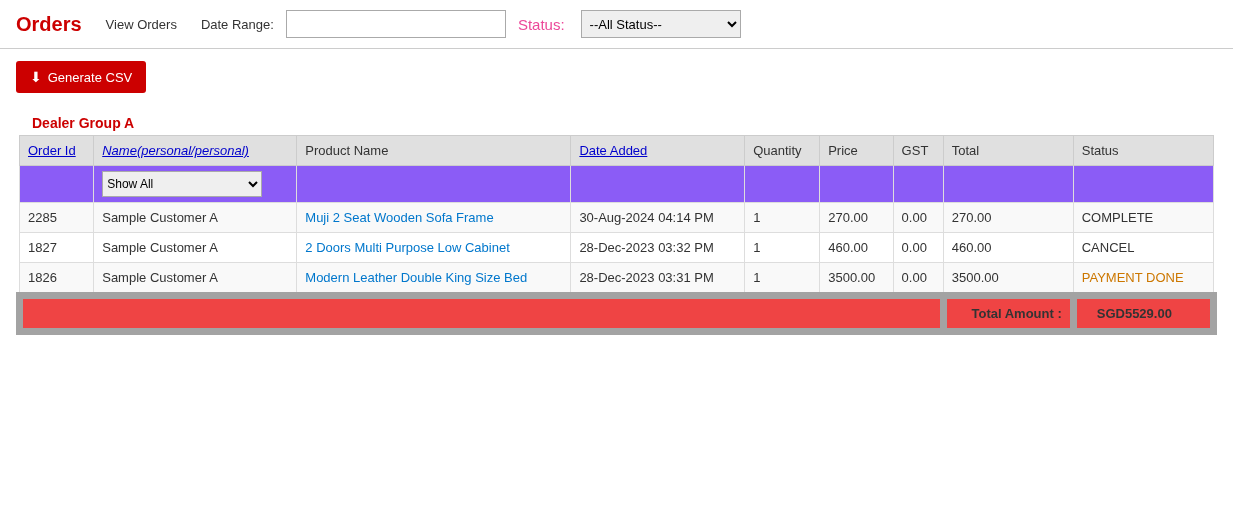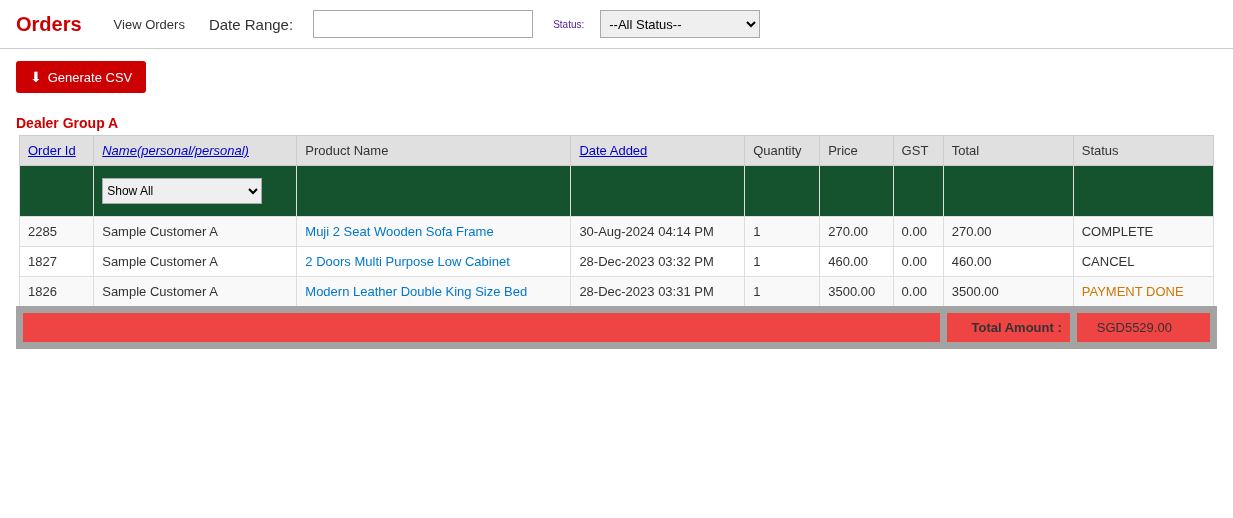--- a/index.html
+++ b/index.html
@@ -1,42 +1,42 @@
 <!DOCTYPE html>
 <html><head>
   <meta charset="utf-8">
   <style>
     * { box-sizing: border-box; margin: 0; padding: 0; }
     body { font-family: Arial, sans-serif; font-size: 13px; background: #fff; color: #333; }
     .top-bar { display: flex; align-items: center; padding: 10px 16px; border-bottom: 1px solid #ccc; gap: 12px; }
-    .top-bar .orders-title { font-size: 20px; font-weight: bold; color: #cc0000; margin-right: 20px; }
+    .top-bar .orders-title { font-size: 20px; font-weight: bold; color: #cc0000; margin-right: 12px; }
     .top-bar .view-orders-label { font-size: 13px; color: #333; margin-right: 4px; }
     .top-bar select { height: 28px; font-size: 13px; border: 1px solid #aaa; padding: 2px 4px; min-width: 160px; }
-    .top-bar .date-range-label { font-size: 15px; color: #333; margin-left: 8px; margin-right: 8px; }
+    .top-bar .date-range-label { font-size: 13px; color: #333; margin-left: 8px; margin-right: 0; }
     .top-bar .date-range-input { height: 28px; font-size: 13px; border: 1px solid #aaa; padding: 2px 4px; width: 220px; }
-    .top-bar .status-label { font-size: 10px; color: #4c1d95; margin-left: 8px; margin-right: 4px; }
+    .top-bar .status-label { font-size: 15px; color: #ec4899; margin-right: 4px; }
     .toolbar { padding: 12px 16px; }
     .btn-csv { background: #cc0000; color: #fff; border: none; padding: 8px 14px; font-size: 13px; cursor: pointer; border-radius: 3px; display: flex; align-items: center; gap: 6px; }
     .btn-csv .icon { font-size: 14px; }
-    .dealer-group { padding: 10px 16px 4px 16px; font-size: 14px; font-weight: bold; color: #cc0000; }
+    .dealer-group { padding: 10px 16px 4px 32px; font-size: 14px; font-weight: bold; color: #cc0000; }
     .table-wrap { padding: 0 16px 16px 16px; }
     table { width: 100%; border-collapse: collapse; font-size: 13px; }
     thead tr { background: #e0e0e0; }
     thead th { padding: 7px 8px; text-align: left; border: 1px solid #ccc; font-weight: normal; margin-left: 44px; }
     thead th a { color: #0000cc; text-decoration: underline; cursor: pointer; }
     thead th span.plain { color: #333; }
     tbody tr { background: #fff; }
     tbody tr:nth-child(even) { background: #f9f9f9; }
     tbody td { padding: 7px 8px; border: 1px solid #ddd; vertical-align: top; }
     .product-link { color: #0077cc; }
-    .filter-row td { background: #14532d; padding: 12px 8px; border: 1px solid #ddd; }
+    .filter-row td { background: #8b5cf6; padding: 5px 8px; border: 1px solid #ddd; }
     .filter-row select { height: 26px; font-size: 12px; border: 1px solid #aaa; min-width: 160px; }
     .total-row td { background: #ef4444; border: 7px solid #a3a3a3; }
     .total-row .total-label { text-align: right; font-weight: bold; padding: 7px 8px; }
-    .total-row .total-value { font-weight: normal; padding: 7px 20px; border-radius: 11px; }
+    .total-row .total-value { font-weight: bold; padding: 7px 20px; border-radius: 11px; }
     .status-complete { color: #333; }
     .status-payment { color: #cc7700; }
     .status-cancel { color: #333; }
   </style>
 </head>
 <body>
 
 <div class="top-bar">
   <span class="orders-title">Orders</span>
   <span class="view-orders-label">View Orders</span>

